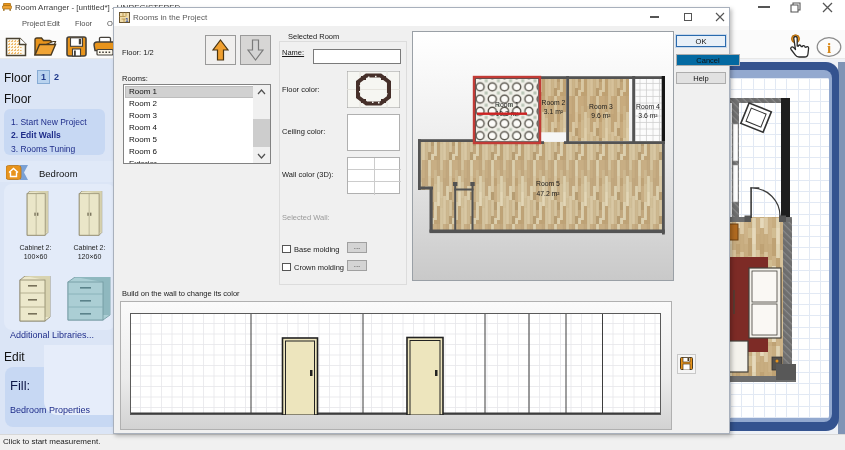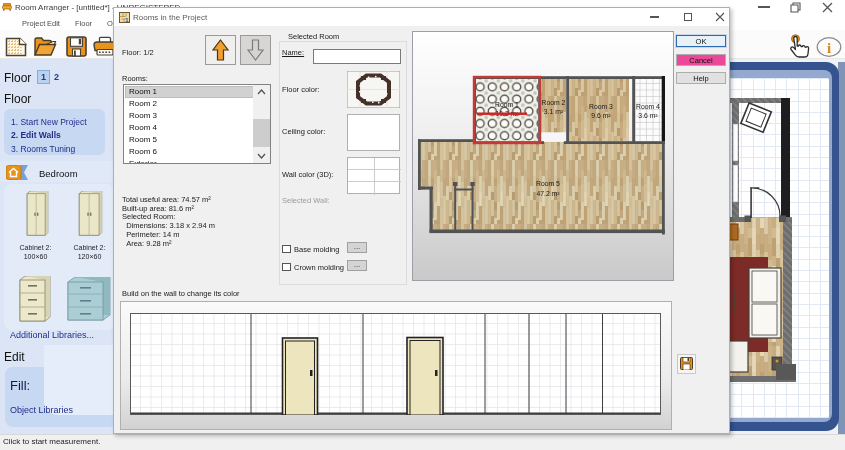--- a/index.html
+++ b/index.html
@@ -129,21 +129,21 @@
   <rect x="13" y="10" width="11" height="1.6" fill="#5a828a"></rect>
   <rect x="13" y="23" width="11" height="1.6" fill="#5a828a"></rect>
   <rect x="13" y="36" width="11" height="1.6" fill="#5a828a"></rect>
 </svg>
 <div class="abs" style="left:10px;top:330px;font-size:9px;color:#1f2d8a;">Additional Libraries...</div>
 
 <div class="abs" style="left:4px;top:350px;font-size:12px;color:#111;">Edit</div>
 <div class="abs" style="left:5px;top:367px;width:114px;height:60px;background:#c7d8f3;border-radius:8px;"></div>
 <div class="abs" style="left:44px;top:345px;width:75px;height:70px;background:#e6edfa;border-radius:0 0 0 14px;"></div>
 <div class="abs" style="left:10px;top:378px;font-size:13px;color:#10194a;">Fill:</div>
-<div class="abs" style="left:10px;top:405px;font-size:9px;color:#1f2d8a;">Object Libraries</div>
+<div class="abs" style="left:10px;top:405px;font-size:9px;color:#1f2d8a;">Bedroom Properties</div>
 
 <div class="abs" style="left:119px;top:59px;width:726px;height:375px;background:#eef1f6;"></div>
 <div class="abs" style="left:838px;top:62px;width:7px;height:372px;background:#8094b5;"></div>
 
 <div class="abs" style="left:380px;top:62px;width:459px;height:369px;background:#34538f;border-radius:13px;"></div>
 <div class="abs" style="left:386px;top:70px;width:446px;height:352px;background:#93a9cf;border-radius:8px;"></div>
 <div class="abs" style="left:391px;top:78px;width:438px;height:340px;background:#ffffff;border-radius:2px;"></div>
 
 <div class="abs" style="left:391px;top:78px;width:438px;height:340px;border-radius:2px;
   background-image:repeating-linear-gradient(to right, #e2e9f4 0 1px, transparent 1px 11.3px),
@@ -274,28 +274,20 @@
     <div class="abs" style="right:0;top:0;width:17px;height:78px;background:#f0f0f0;"></div>
     <svg class="abs" style="right:4px;top:4px;" width="9" height="6" viewBox="0 0 9 6">
         <path d="M1 5 L4.5 1 L8 5" fill="none" stroke="#505050" stroke-width="1.2"></path>
       </svg>
     <svg class="abs" style="right:4px;bottom:4px;" width="9" height="6" viewBox="0 0 9 6">
         <path d="M1 1 L4.5 5 L8 1" fill="none" stroke="#505050" stroke-width="1.2"></path>
       </svg>
     <div class="abs" style="right:0;top:34px;width:17px;height:28px;background:#cdcdcd;"></div>
   </div>
 
-  <div class="abs t9" style="left:8px;top:188px;line-height:8.7px;">
-    Total useful area: 74.57 m²<br>
-    Built-up area: 81.6 m²<br>
-    Selected Room:<br>
-    &nbsp;&nbsp;Dimensions: 3.18 x 2.94 m<br>
-    &nbsp;&nbsp;Perimeter: 14 m<br>
-    &nbsp;&nbsp;Area: 9.28 m²
-  </div>
 
   <div class="abs" style="left:165px;top:33px;width:128px;height:244px;border:1px solid #dcdcdc;"></div>
   <div class="abs t9" style="left:171px;top:24px;background:#f0f0f0;padding:0 3px;">Selected Room</div>
   <div class="abs t9" style="left:168px;top:40px;text-decoration:underline;">Name:</div>
   <div class="abs" style="left:199px;top:41px;width:88px;height:15px;background:#ffffff;border:1px solid #7a7a7a;"></div>
   <div class="abs t9" style="left:168px;top:77px;">Floor color:</div>
 
   <svg class="abs" style="left:233px;top:63px;" width="53" height="37" viewBox="0 0 53 37">
     <rect width="53" height="37" fill="#f6f6f2" stroke="#9a9a9a" stroke-width="1"></rect>
     <path d="M13 0 v37 M40 0 v37 M0 18.5 h53" stroke="#e2e0d8" stroke-width="0.8"></path>
@@ -316,21 +308,21 @@
     </g>
   </svg>
   <div class="abs t9" style="left:168px;top:118.5px;">Ceiling color:</div>
   <div class="abs" style="left:233px;top:106px;width:53px;height:37px;background:#ffffff;border:1px solid #b0b0b0;"></div>
   <div class="abs t9" style="left:168px;top:161.5px;">Wall color (3D):</div>
   <div class="abs" style="left:233px;top:149px;width:53px;height:37px;background:#ffffff;border:1px solid #b0b0b0;">
     <div class="abs" style="left:26px;top:0;width:1px;height:37px;background:#cccccc;"></div>
     <div class="abs" style="left:0;top:11px;width:53px;height:1px;background:#cccccc;"></div>
     <div class="abs" style="left:0;top:23px;width:53px;height:1px;background:#cccccc;"></div>
   </div>
-  <div class="abs t9" style="left:168px;top:188px;color:#9a9a9a;">Selected Wall:</div>
+  <div class="abs t9" style="left:168px;top:205px;color:#9a9a9a;">Selected Wall:</div>
 
   <div class="abs" style="left:168px;top:236.5px;width:8.5px;height:8.5px;background:#fff;border:1px solid #555;"></div>
   <div class="abs t9" style="left:180px;top:237px;">Base molding</div>
   <div class="abs" style="left:233px;top:234px;width:20px;height:11px;background:#d4d4d4;border:1px solid #a0a0a0;font-size:8px;text-align:center;line-height:7px;color:#333;">...</div>
   <div class="abs" style="left:168px;top:254.5px;width:8.5px;height:8.5px;background:#fff;border:1px solid #555;"></div>
   <div class="abs t9" style="left:180px;top:255px;">Crown molding</div>
   <div class="abs" style="left:233px;top:252px;width:20px;height:11px;background:#d4d4d4;border:1px solid #a0a0a0;font-size:8px;text-align:center;line-height:7px;color:#333;">...</div>
 
   <div class="abs" style="left:298px;top:23px;width:262px;height:250px;border:1px solid #9aa0a6;background:linear-gradient(to bottom,#ffffff 0%,#efefef 40%,#c9c9c9 100%);"></div>
   <svg class="abs" style="left:299px;top:24px;" width="260" height="248" viewBox="0 0 260 248">
@@ -431,21 +423,21 @@
       <text x="188" y="86">9.6 m²</text>
       <text x="235" y="76.5">Room 4</text>
       <text x="235" y="86">3.6 m²</text>
       <text x="135" y="154">Room 5</text>
       <text x="135" y="163.5">47.2 m²</text>
     </g>
     <rect x="64" y="80.5" width="50" height="2.4" fill="#cc2222"></rect>
   </svg>
 
   <div class="abs" style="left:562px;top:27px;width:50px;height:12px;background:#e8f0f8;border:1px solid #2a6aad;outline:1px solid #c8d8ea;font-size:7.5px;text-align:center;line-height:11px;color:#111;">OK</div>
-  <div class="abs" style="left:562px;top:46px;width:50px;height:12px;background:#ec4899;border:1px solid #adadad;font-size:7.5px;text-align:center;line-height:11px;color:#111;">Cancel</div>
+  <div class="abs" style="left:562px;top:46px;width:64px;height:12px;background:#0369a1;border:1px solid #adadad;font-size:7.5px;text-align:center;line-height:11px;color:#111;">Cancel</div>
   <div class="abs" style="left:562px;top:64px;width:50px;height:12px;background:#e1e1e1;border:1px solid #adadad;font-size:7.5px;text-align:center;line-height:11px;color:#111;">Help</div>
 
   <div class="abs t9" style="left:8px;top:281px;">Build on the wall to change its color</div>
   <div class="abs" style="left:6px;top:293px;width:552px;height:129px;border:1px solid #b0b0b0;background:linear-gradient(to bottom,#fafafa 0%,#ececec 60%,#d2d2d2 100%);"></div>
   <svg class="abs" style="left:16px;top:305px;" width="531" height="102" viewBox="0 0 531 102">
     <rect x="0" y="0" width="531" height="102" fill="#ffffff"></rect>
     <g stroke="#e6e6ea" stroke-width="0.8">
       <path d="M10.5 0 V102 M21 0 V102 M31.5 0 V102 M42 0 V102 M52.5 0 V102 M63 0 V102 M73.5 0 V102 M84 0 V102 M94.5 0 V102 M105 0 V102 M115.5 0 V102 M126 0 V102 M136.5 0 V102 M147 0 V102 M157.5 0 V102 M168 0 V102 M178.5 0 V102 M189 0 V102 M199.5 0 V102 M210 0 V102 M220.5 0 V102 M231 0 V102 M241.5 0 V102 M252 0 V102 M262.5 0 V102 M273 0 V102 M283.5 0 V102 M294 0 V102 M304.5 0 V102 M315 0 V102 M325.5 0 V102 M336 0 V102 M346.5 0 V102 M357 0 V102 M367.5 0 V102 M378 0 V102 M388.5 0 V102 M399 0 V102 M409.5 0 V102 M420 0 V102 M430.5 0 V102 M441 0 V102 M451.5 0 V102 M462 0 V102 M472.5 0 V102 M483 0 V102 M493.5 0 V102 M504 0 V102 M514.5 0 V102 M525 0 V102"></path>
       <path d="M0 10.5 H531 M0 21 H531 M0 31.5 H531 M0 42 H531 M0 52.5 H531 M0 63 H531 M0 73.5 H531 M0 84 H531 M0 94.5 H531"></path>
     </g>

